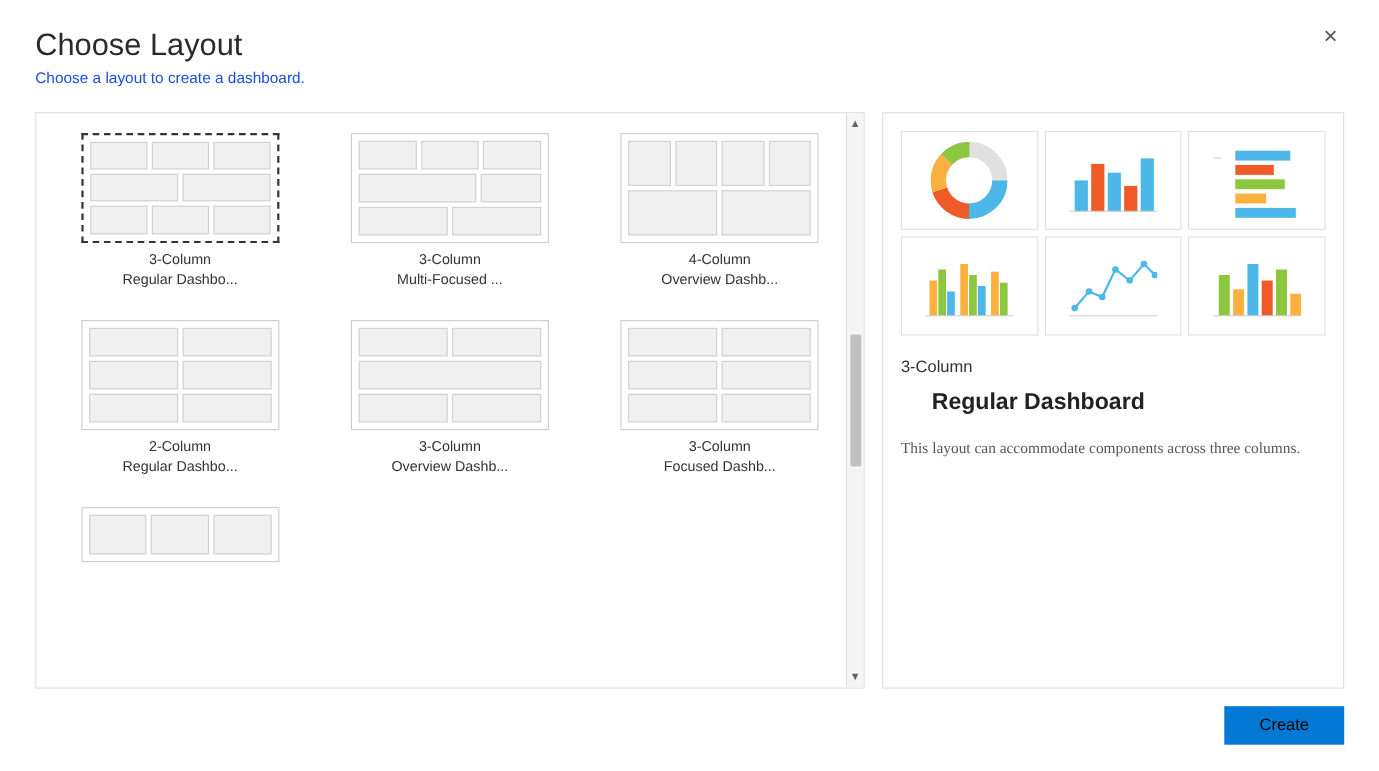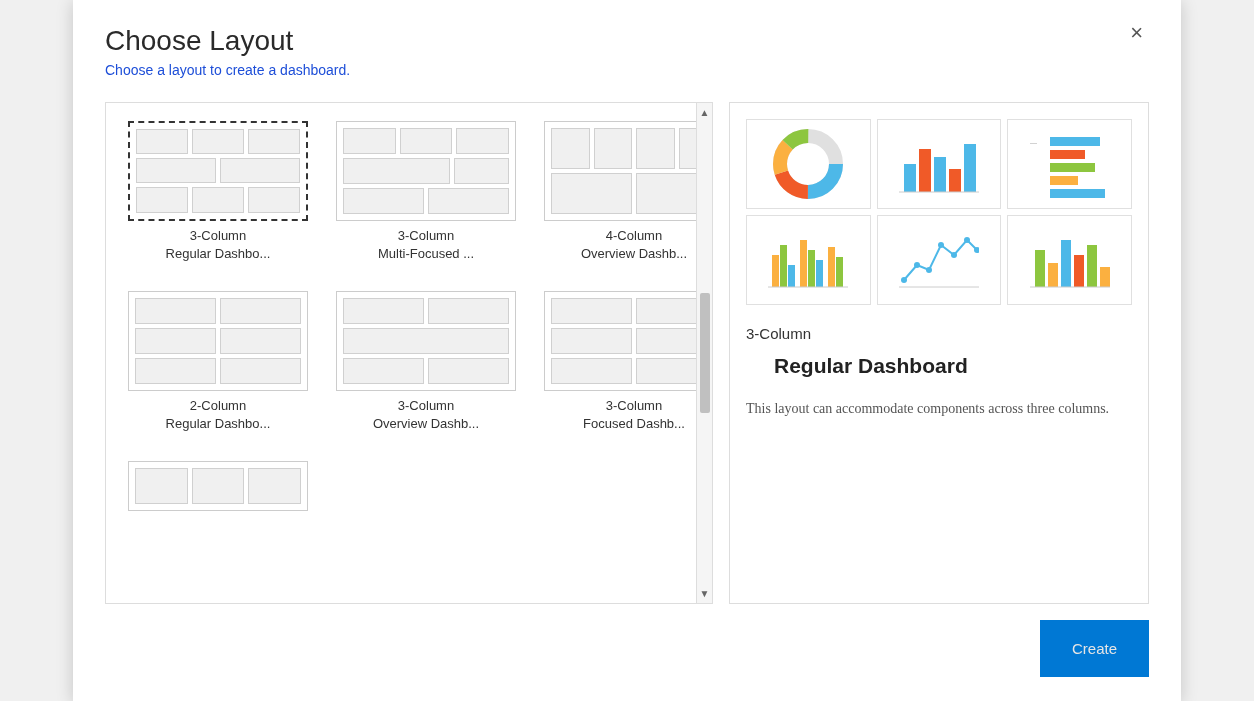--- a/index.html
+++ b/index.html
@@ -6,21 +6,21 @@
     body {
       font-family: 'Segoe UI', Arial, sans-serif;
       background: #f0f0f0;
       display: flex;
       align-items: center;
       justify-content: center;
       min-height: 100vh;
     }
     .dialog {
       background: #fff;
-      width: 1108px;
+      width: 1254px;
       min-height: 701px;
       position: relative;
       display: flex;
       flex-direction: column;
       padding: 24px 32px 24px 32px;
       box-shadow: 0 2px 16px rgba(0,0,0,0.18);
     }
     .dialog-header {
       display: flex;
       justify-content: space-between;
@@ -159,24 +159,24 @@
       font-family: Liberation Serif, serif;
     }
     
     .dialog-footer {
       display: flex;
       justify-content: flex-end;
       padding-top: 16px;
     }
     .create-btn {
       background: #0078d4;
-      color: #e5e5e5;
+      color: #000000;
       border: none;
       font-size: 15px;
-      padding: 20px 32px;
+      padding: 9px 32px;
       cursor: pointer;
       font-family: inherit;
     }
     
     svg { display: block; }
   </style>
 </head>
 <body>
 
 <div class="dialog">

